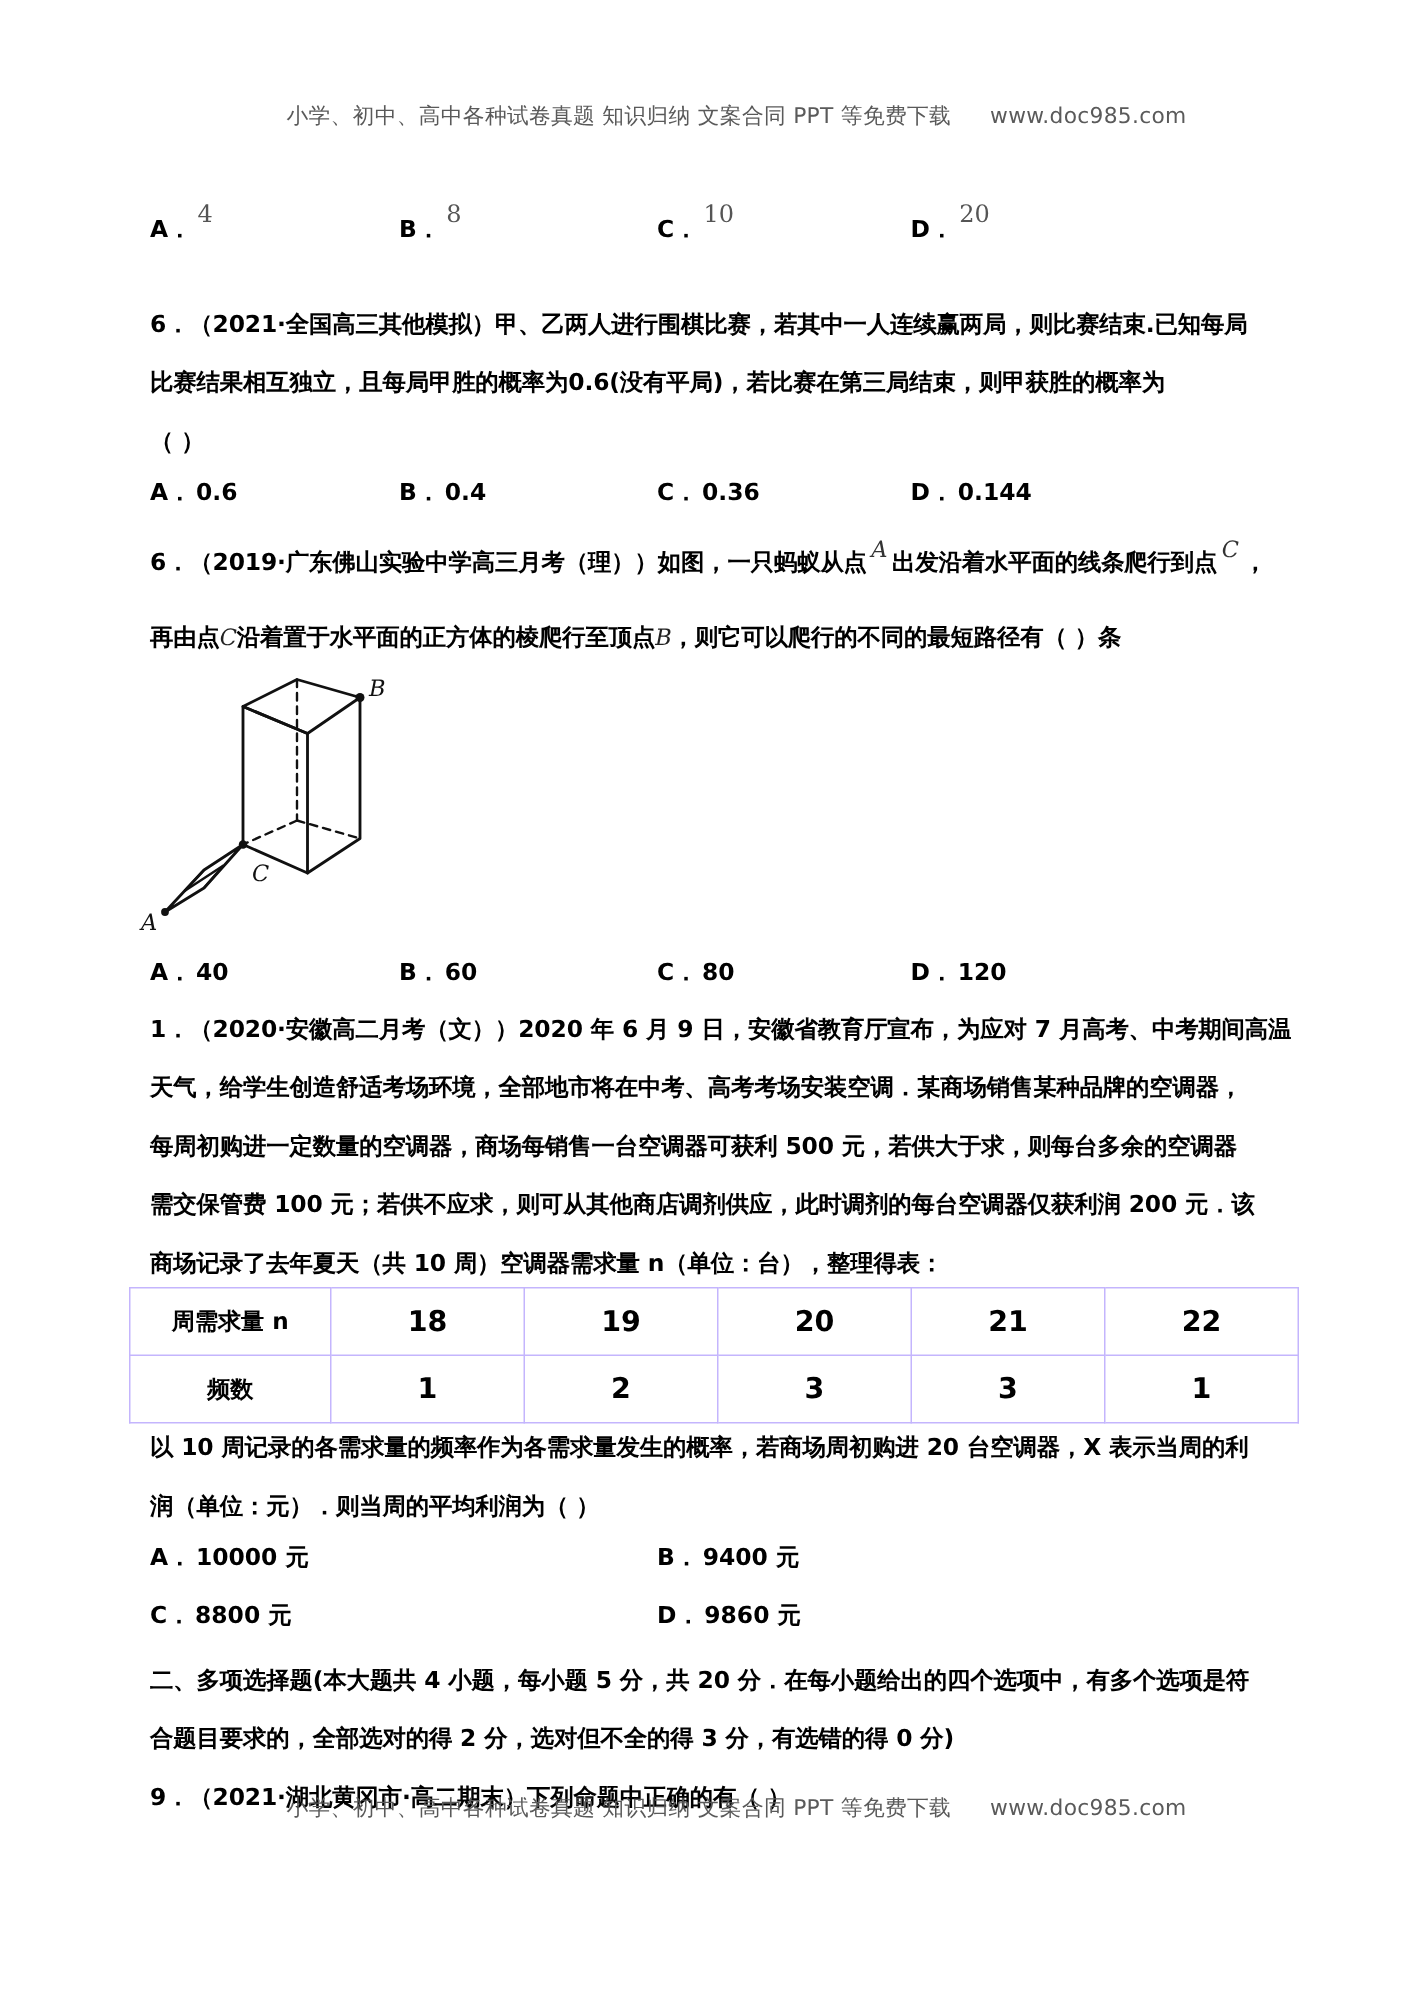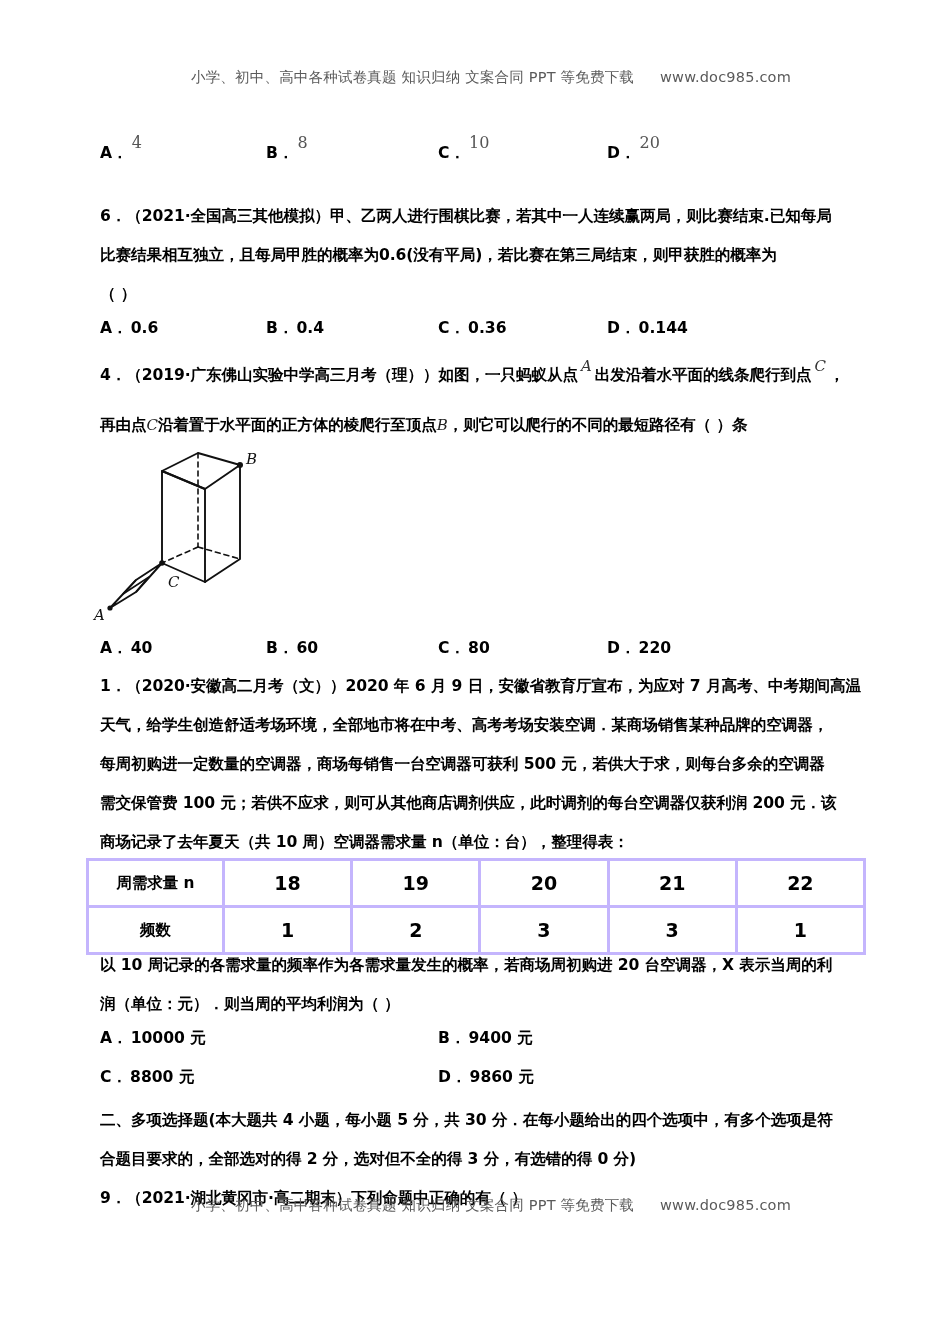--- a/index.html
+++ b/index.html
@@ -102,21 +102,21 @@
   
   #demand-table {
     position: absolute;
     left: 70px;
     top: 858px;
     width: 780px;
     border-collapse: collapse;
     table-layout: fixed;
   }
   #demand-table td {
-    border: 3px solid #c4b5fd;
+    border: 1px solid #c4b5fd;
     height: 42px;
     text-align: center;
     vertical-align: middle;
     font-weight: bold;
     font-size: 15.4px;
     color: #000;
   }
   #demand-table td.head-cell { width: 131px; }
   .cellnum {
     font-family: "DejaVu Sans", sans-serif;
@@ -161,21 +161,21 @@
     </div>
     <div class="opt" style="left:338px;">
       <span class="lbl">C．</span><span class="val">0.36</span>
     </div>
     <div class="opt" style="left:507px;">
       <span class="lbl">D．</span><span class="val">0.144</span>
     </div>
   </div>
 
   <div class="qtext" style="left:84px;top:365px;">
-    <span>4．（2019·广东佛山实验中学高三月考（理））如图，一只蚂蚁从点</span><span class="mi-sup">A</span><span>出发沿着水平面的线条爬行到点</span><span class="mi-sup">C</span><span>，</span>
+    <span>6．（2019·广东佛山实验中学高三月考（理））如图，一只蚂蚁从点</span><span class="mi-sup">A</span><span>出发沿着水平面的线条爬行到点</span><span class="mi-sup">C</span><span>，</span>
   </div>
   <div class="qtext" style="left:84px;top:415px;">
     <span>再由点</span><span class="mi">C</span><span>沿着置于水平面的正方体的棱爬行至顶点</span><span class="mi">B</span><span>，则它可以爬行的不同的最短路径有（    ）条</span>
   </div>
 
   <div id="cube-figure">
     <svg width="200" height="175" viewBox="0 0 200 175" xmlns="http://www.w3.org/2000/svg">
       <g fill="none" stroke="#111111" stroke-width="1.9" stroke-linecap="round" stroke-linejoin="round">
 
         <polygon points="74,111 117,130 117,37 74,19"></polygon>
@@ -214,21 +214,21 @@
     <div class="opt" style="left:0px;">
       <span class="lbl">A．</span><span class="val">40</span>
     </div>
     <div class="opt" style="left:166px;">
       <span class="lbl">B．</span><span class="val">60</span>
     </div>
     <div class="opt" style="left:338px;">
       <span class="lbl">C．</span><span class="val">80</span>
     </div>
     <div class="opt" style="left:507px;">
-      <span class="lbl">D．</span><span class="val">220</span>
+      <span class="lbl">D．</span><span class="val">120</span>
     </div>
   </div>
 
   <div class="qtext" style="left:84px;top:676px;">1．（2020·安徽高二月考（文））2020 年 6 月 9 日，安徽省教育厅宣布，为应对 7 月高考、中考期间高温</div>
   <div class="qtext" style="left:84px;top:715px;">天气，给学生创造舒适考场环境，全部地市将在中考、高考考场安装空调．某商场销售某种品牌的空调器，</div>
   <div class="qtext" style="left:84px;top:754px;">每周初购进一定数量的空调器，商场每销售一台空调器可获利 500 元，若供大于求，则每台多余的空调器</div>
   <div class="qtext" style="left:84px;top:793px;">需交保管费 100 元；若供不应求，则可从其他商店调剂供应，此时调剂的每台空调器仅获利润 200 元．该</div>
   <div class="qtext" style="left:84px;top:832px;">商场记录了去年夏天（共 10 周）空调器需求量 n（单位：台），整理得表：</div>
 
   <table id="demand-table">
@@ -265,21 +265,21 @@
   </div>
   <div class="opt-row" style="top:1067px;left:84px;">
     <div class="opt" style="left:0px;">
       <span class="lbl">C．</span><span class="val">8800 元</span>
     </div>
     <div class="opt" style="left:338px;">
       <span class="lbl">D．</span><span class="val">9860 元</span>
     </div>
   </div>
 
-  <div class="qtext" style="left:84px;top:1110px;">二、多项选择题(本大题共 4 小题，每小题 5 分，共 30 分．在每小题给出的四个选项中，有多个选项是符</div>
+  <div class="qtext" style="left:84px;top:1110px;">二、多项选择题(本大题共 4 小题，每小题 5 分，共 20 分．在每小题给出的四个选项中，有多个选项是符</div>
   <div class="qtext" style="left:84px;top:1149px;">合题目要求的，全部选对的得 2 分，选对但不全的得 3 分，有选错的得 0 分)</div>
 
   <div class="qtext" style="left:84px;top:1188px;text-align:center;">9．（2021·湖北黄冈市·高二期末）下列命题中正确的有（    ）</div>
 
   <div class="watermark" id="footer-watermark">
     <span class="wm-cn">小学、初中、高中各种试卷真题 知识归纳 文案合同 PPT 等免费下载</span><span class="wm-url">www.doc985.com</span>
   </div>
 
 </div>
 

